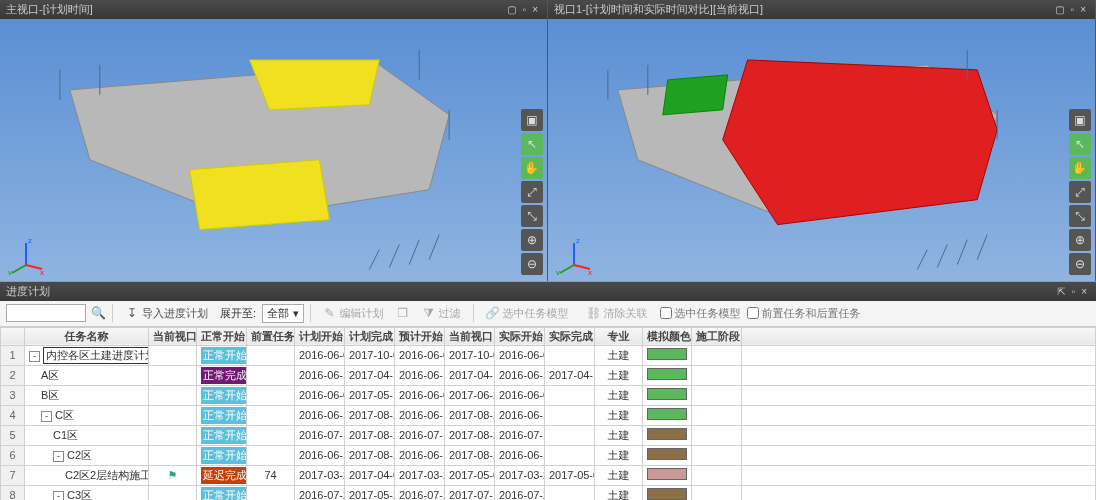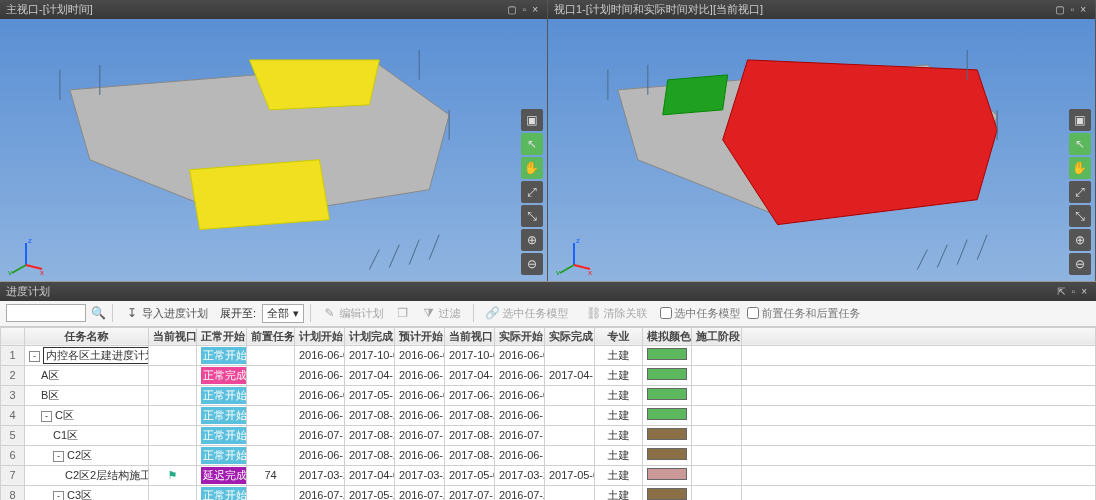--- a/index.html
+++ b/index.html
@@ -253,21 +253,21 @@
               <td></td>
               <td>土建</td>
               <td><span class="color-swatch" style="background:#5cb85c"></span></td>
               <td></td>
               <td></td>
             </tr>
             <tr>
               <td class="rownum">2</td>
               <td class="name"><span style="display:inline-block;width:12px"></span>A区</td>
               <td></td>
-              <td><span class="status-badge" style="background:#ec4899">正常完成</span></td>
+              <td><span class="status-badge" style="background:#701a75">正常完成</span></td>
               <td></td>
               <td>2016-06-18</td>
               <td>2017-04-17</td>
               <td>2016-06-18</td>
               <td>2017-04-17</td>
               <td>2016-06-18</td>
               <td>2017-04-17</td>
               <td>土建</td>
               <td><span class="color-swatch" style="background:#5cb85c"></span></td>
               <td></td>
@@ -338,21 +338,21 @@
               <td></td>
               <td>土建</td>
               <td><span class="color-swatch" style="background:#8b6f47"></span></td>
               <td></td>
               <td></td>
             </tr>
             <tr>
               <td class="rownum">7</td>
               <td class="name"><span style="display:inline-block;width:36px"></span>C2区2层结构施工</td>
               <td><span class="flag-ico">⚑</span></td>
-              <td><span class="status-badge" style="background:#a21caf">延迟完成</span></td>
+              <td><span class="status-badge" style="background:#c2410c">延迟完成</span></td>
               <td>74</td>
               <td>2017-03-23</td>
               <td>2017-04-03</td>
               <td>2017-03-23</td>
               <td>2017-05-02</td>
               <td>2017-03-23</td>
               <td>2017-05-02</td>
               <td>土建</td>
               <td><span class="color-swatch" style="background:#c99"></span></td>
               <td></td>

